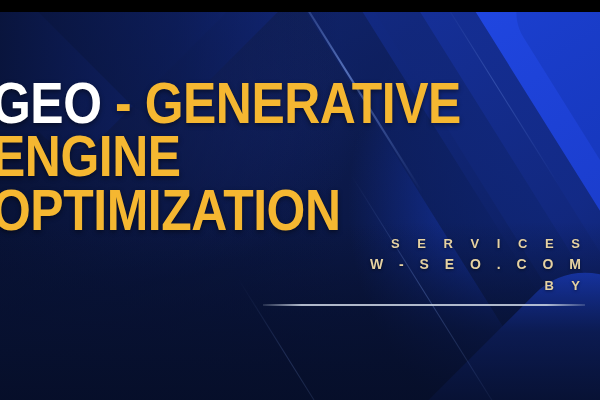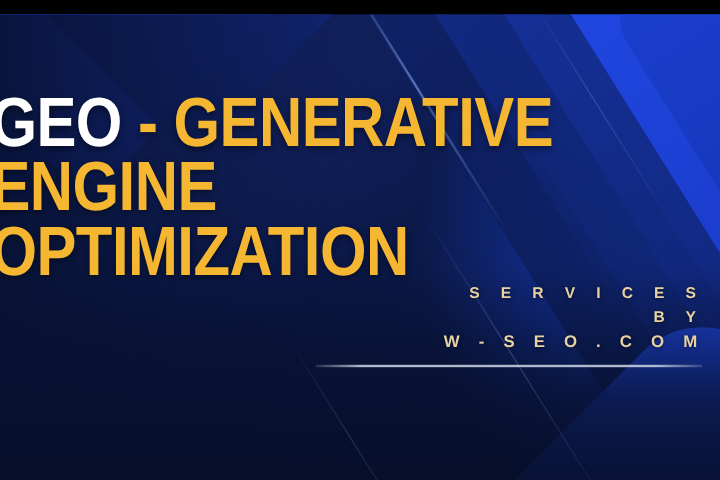--- a/index.html
+++ b/index.html
@@ -202,19 +202,19 @@
     <div class="line">
       <span class="t-white">GEO</span>
       <span class="t-gold">- GENERATIVE</span>
     </div>
     <div class="line t-gold">ENGINE</div>
     <div class="line t-gold">OPTIMIZATION</div>
   </div>
 
   <div class="byline">
     <div class="b-line">S E R V I C E S</div>
+    <div class="b-line b-url">W - S E O . C O M</div>
     <div class="b-line">B Y</div>
-    <div class="b-line b-url">W - S E O . C O M</div>
   </div>
 
   <div class="rule"></div>
 
 </div>
 
 </body></html>

